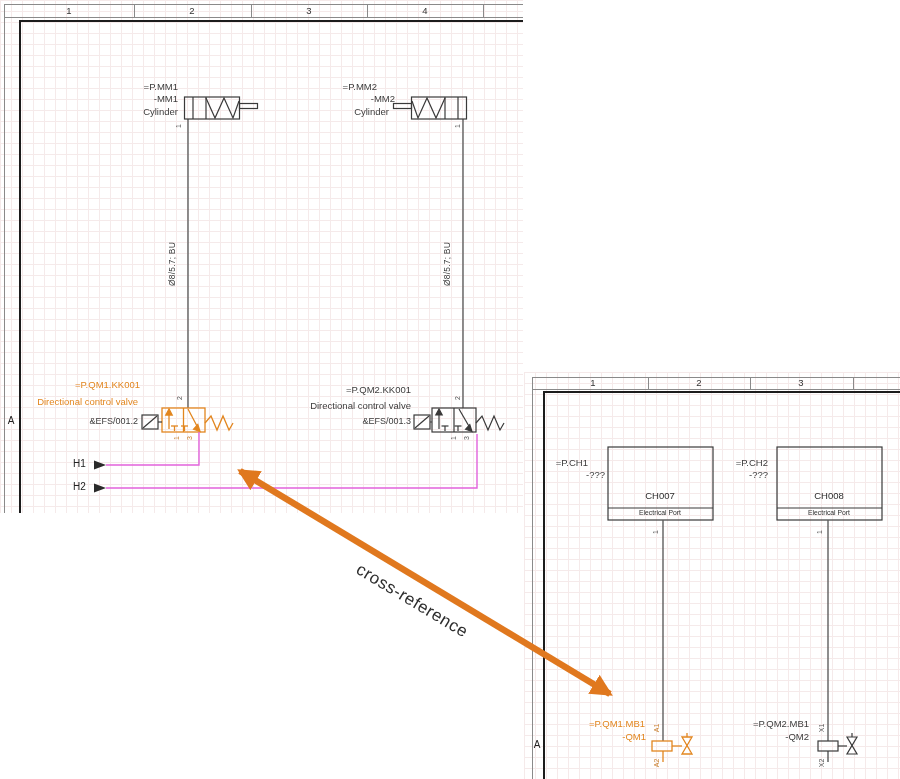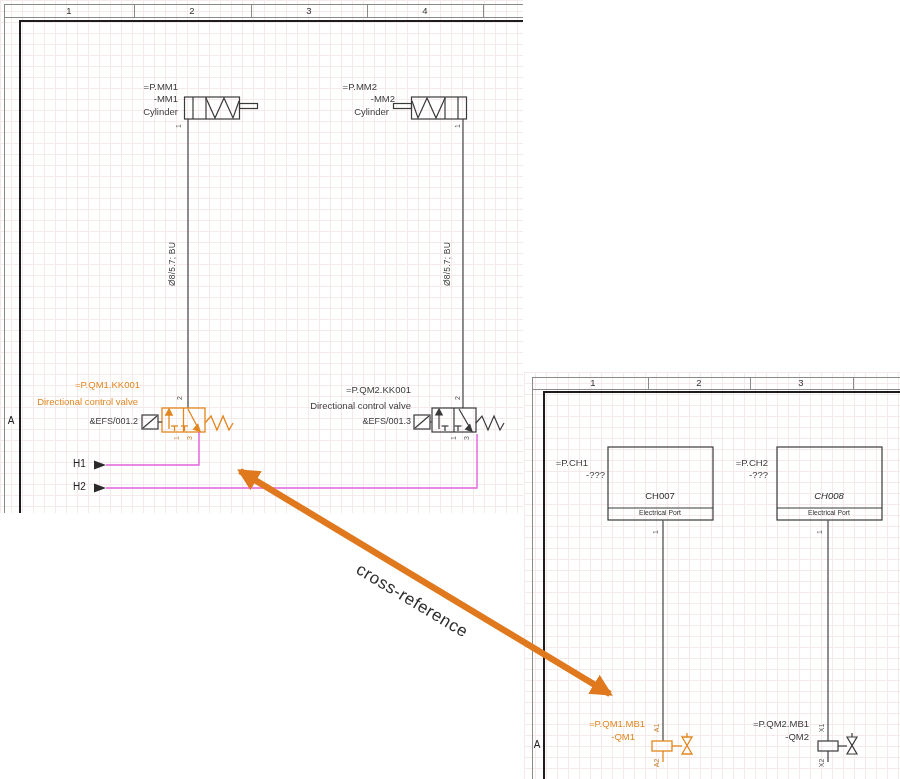--- a/index.html
+++ b/index.html
@@ -214,26 +214,26 @@
     </svg>
 
     <span class="lbl tag" style="right:312px;top:85px;">=P.CH1</span>
     <span class="lbl tag" style="right:295px;top:97px;">-???</span>
     <span class="lbl ch-name" style="left:136px;top:118px;">CH007</span>
     <span class="lbl ch-type" style="left:136px;top:137px;">Electrical Port</span>
     <span class="lbl rot" style="left:131px;top:160px;">1</span>
 
     <span class="lbl tag" style="right:132px;top:85px;">=P.CH2</span>
     <span class="lbl tag" style="right:132px;top:97px;">-???</span>
-    <span class="lbl ch-name" style="left:305px;top:118px;font-style:italic;">CH008</span>
+    <span class="lbl ch-name" style="left:305px;top:118px;">CH008</span>
     <span class="lbl ch-type" style="left:305px;top:137px;">Electrical Port</span>
     <span class="lbl rot" style="left:295px;top:160px;">1</span>
 
     <span class="lbl tag orange" style="right:255px;top:346px;">=P.QM1.MB1</span>
-    <span class="lbl tag orange" style="right:265px;top:359px;">-QM1</span>
+    <span class="lbl tag orange" style="right:254px;top:359px;">-QM1</span>
     <span class="lbl rot" style="left:132px;top:356px;color:#c98030;">A1</span>
     <span class="lbl rot" style="left:132px;top:391px;color:#c98030;">A2</span>
 
     <span class="lbl tag" style="right:91px;top:346px;">=P.QM2.MB1</span>
     <span class="lbl tag" style="right:91px;top:359px;">-QM2</span>
     <span class="lbl rot" style="left:297px;top:356px;">X1</span>
     <span class="lbl rot" style="left:297px;top:391px;">X2</span>
   </div>
 
   <svg id="overlay">

